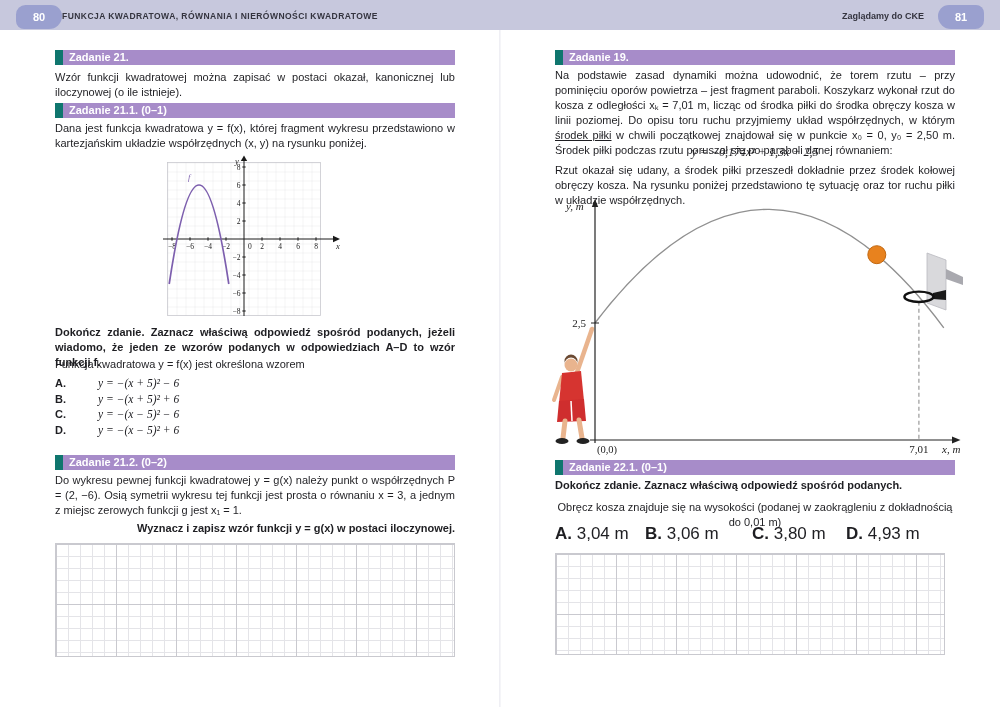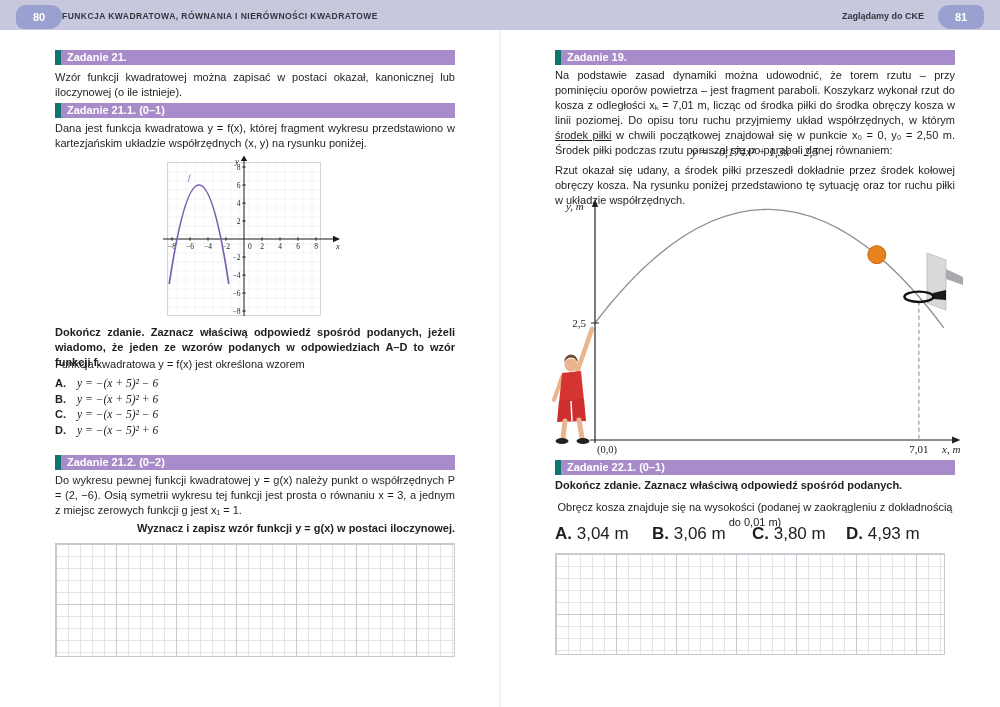--- a/index.html
+++ b/index.html
@@ -8,29 +8,29 @@
   .band{position:absolute;left:0;top:0;width:1000px;height:30px;background:#c7c8dd;}
   .pill{position:absolute;top:5px;width:46px;height:24px;background:#9aa0cf;color:#fff;
         font-weight:bold;font-size:11px;display:flex;align-items:center;justify-content:center;}
   .pill-left{left:16px;border-radius:13px 15px 18px 11px;}
   .pill-right{left:938px;border-radius:15px 11px 12px 18px;}
   .chapter-title{position:absolute;left:62px;top:11px;font-size:8.5px;font-weight:bold;
         letter-spacing:.45px;color:#34343f;}
   .cke-label{position:absolute;left:842px;top:11px;font-size:9px;font-weight:bold;color:#34343f;}
   .gutter{position:absolute;left:499px;top:30px;width:2px;height:677px;
         background:linear-gradient(to right,#ececf2,#f8f8fa);}
-  .zbar{position:absolute;width:400px;height:15px;background:#a78cc9;border-left:6px solid #0f766e;
+  .zbar{position:absolute;width:400px;height:15px;background:#a78cc9;border-left:8px solid #0f766e;
         box-sizing:border-box;color:#fff;font-weight:bold;font-size:11px;line-height:15px;padding-left:6px;}
   .para{position:absolute;width:400px;font-size:11px;line-height:15px;text-align:justify;}
   .bold{font-weight:bold;}
   .center{text-align:center;}
   .math{font-family:"Liberation Serif",serif;font-style:italic;}
   .opt-row{height:15.5px;font-size:11px;}
   .opt-letter{display:inline-block;width:19px;font-weight:bold;}
-  .opt-formula{font-family:"Liberation Serif",serif;font-style:italic;font-size:11.5px;}
+  .opt-formula{font-family:"Liberation Serif",serif;font-style:italic;font-size:11.5px;margin-left:21px;}
   .opts-abs{position:absolute;width:400px;height:16px;font-size:17px;}
   .opts-abs span.item{position:absolute;top:0;}
   .workgrid{position:absolute;box-sizing:border-box;border:1px solid #c9c9cf;
     background-image:
       repeating-linear-gradient(to right,#c9c9cf 0,#c9c9cf 1px,transparent 1px,transparent 60px),
       repeating-linear-gradient(to bottom,#c9c9cf 0,#c9c9cf 1px,transparent 1px,transparent 60px),
       repeating-linear-gradient(to right,#e4e4e8 0,#e4e4e8 1px,transparent 1px,transparent 12px),
       repeating-linear-gradient(to bottom,#e4e4e8 0,#e4e4e8 1px,transparent 1px,transparent 12px);}
   svg text{font-family:"Liberation Serif",serif;}
   .tick-label{font-size:7.5px;fill:#222;}
@@ -183,18 +183,18 @@
   <text x="47" y="260" class="chart-label" style="font-size:10.5px;">(0,0)</text>
   <text x="368.9" y="260" class="chart-label" text-anchor="middle">7,01</text>
 </svg>
 
 <div class="zbar" style="left:555px;top:460px;">Zadanie 22.1. (0–1)</div>
 <div class="para bold" style="left:555px;top:478px;text-align:left;">Dokończ zdanie. Zaznacz właściwą odpowiedź spośród podanych.</div>
 <div class="para" style="left:555px;top:500px;text-align:center;">Obręcz kosza znajduje się na wysokości (podanej w zaokrągleniu z dokładnością do 0,01 m)</div>
 
 <div class="opts-abs" style="left:555px;top:524px;">
   <span class="item" style="left:0px;"><b>A.</b>&nbsp;<span>3,04 m</span></span>
-  <span class="item" style="left:97px;"><b>B.</b>&nbsp;<span>3,06 m</span></span>
+  <span class="item" style="left:90px;"><b>B.</b>&nbsp;<span>3,06 m</span></span>
   <span class="item" style="left:197px;"><b>C.</b>&nbsp;<span>3,80 m</span></span>
   <span class="item" style="left:291px;"><b>D.</b>&nbsp;<span>4,93 m</span></span>
 </div>
 
 <div class="workgrid" style="left:555px;top:553px;width:390px;height:102px;"></div>
 
 </body></html>

